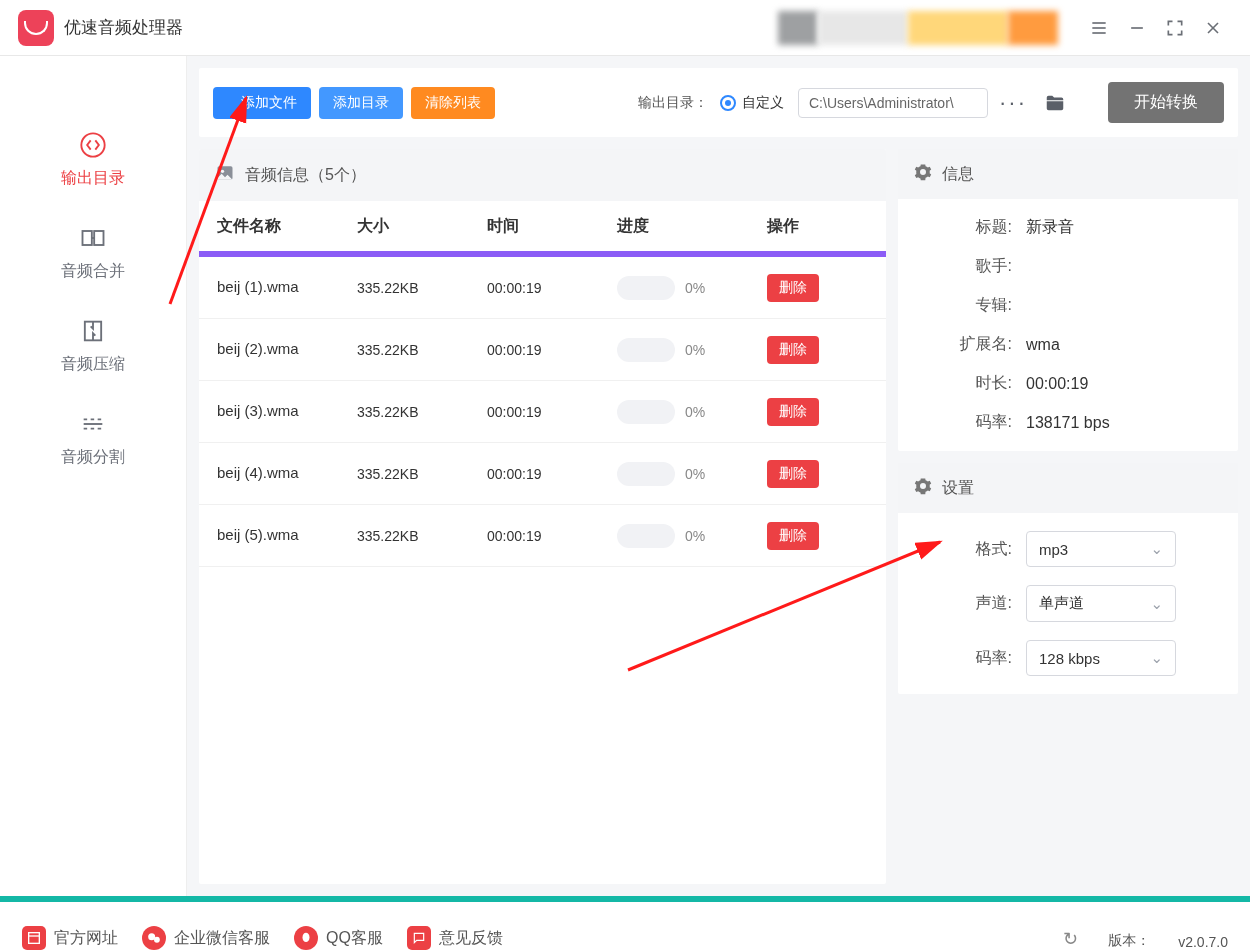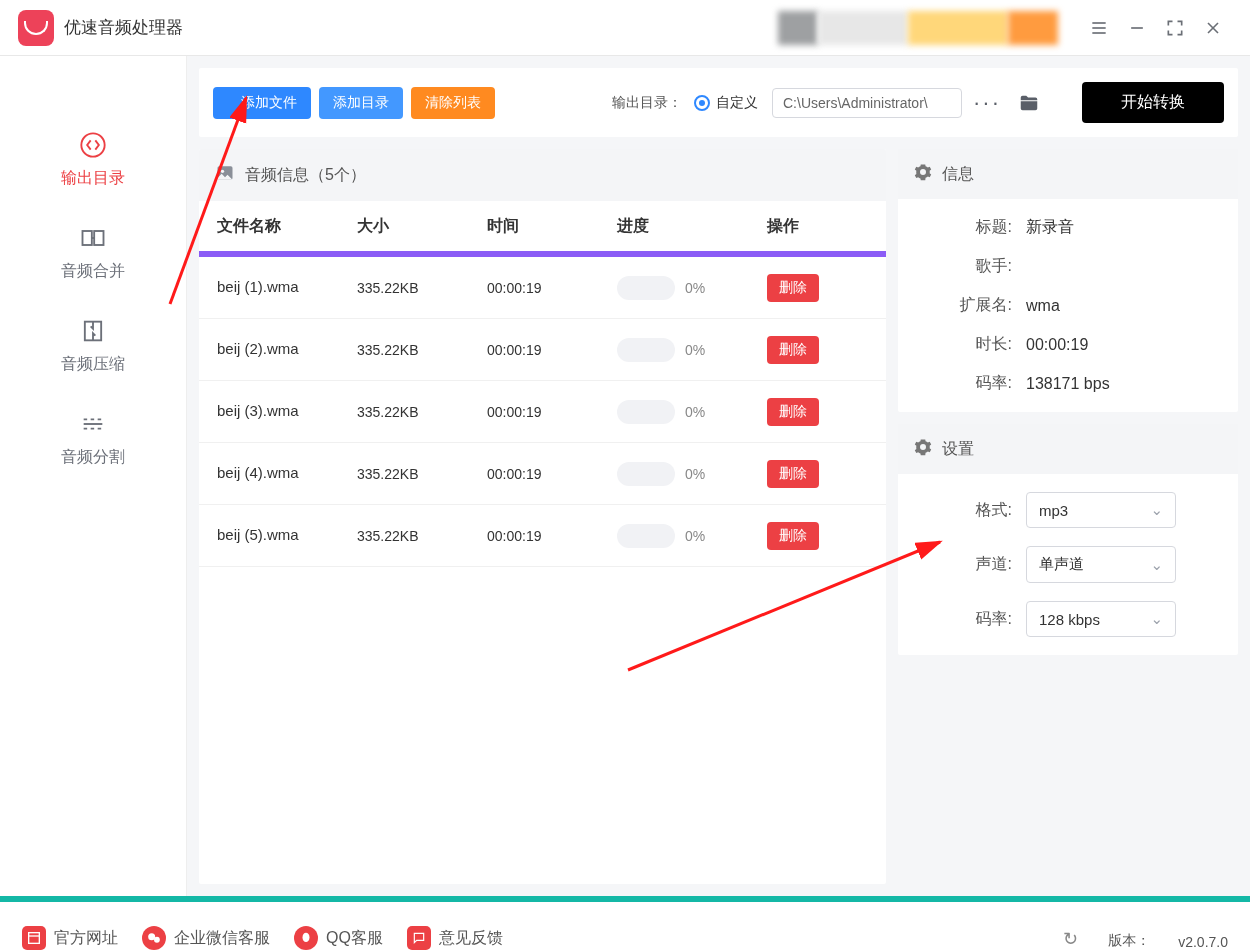--- a/index.html
+++ b/index.html
@@ -111,21 +111,21 @@
   padding: 7px 14px;
   border-radius: 4px;
   font-size: 14px;
   color: #fff;
   border: none;
   cursor: pointer;
 }
 .btn-blue { background: #2e88ff; padding-left: 28px; }
 .btn-lblue { background: #4398ff; }
 .btn-orange { background: #ff8a20; }
-.btn-red { background: #000000; padding: 10px 39px; font-size:16px; }
+.btn-red { background: #737373; padding: 10px 26px; font-size:16px; }
 .toolbar .gap { flex: 1; }
 .out-lbl { color: #555; margin-right: 4px; }
 .radio-wrap {
   display: inline-flex; align-items: center; gap: 6px;
   margin-right: 6px;
 }
 .radio-wrap .r {
   width:16px; height:16px; border-radius:50%;
   border: 2px solid #2e88ff; position:relative;
 }
@@ -404,20 +404,24 @@
           <div class="info-body">
             <div class="info-row">
                 <span class="k">标题:</span>
                 <span class="v">新录音</span>
               </div>
             <div class="info-row">
                 <span class="k">歌手:</span>
                 <span class="v"></span>
               </div>
             <div class="info-row">
+                <span class="k">专辑:</span>
+                <span class="v"></span>
+              </div>
+            <div class="info-row">
                 <span class="k">扩展名:</span>
                 <span class="v">wma</span>
               </div>
             <div class="info-row">
                 <span class="k">时长:</span>
                 <span class="v">00:00:19</span>
               </div>
             <div class="info-row">
                 <span class="k">码率:</span>
                 <span class="v">138171 bps</span>

